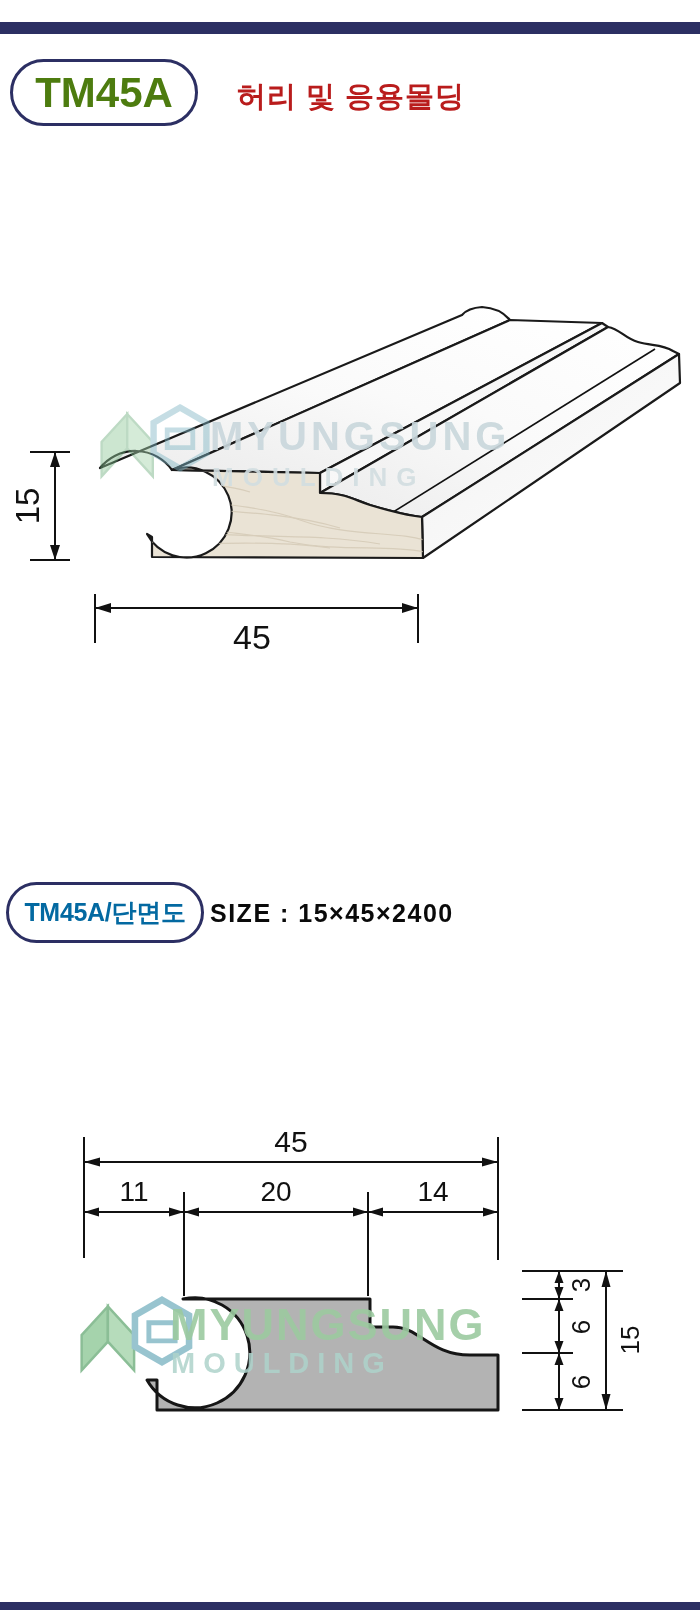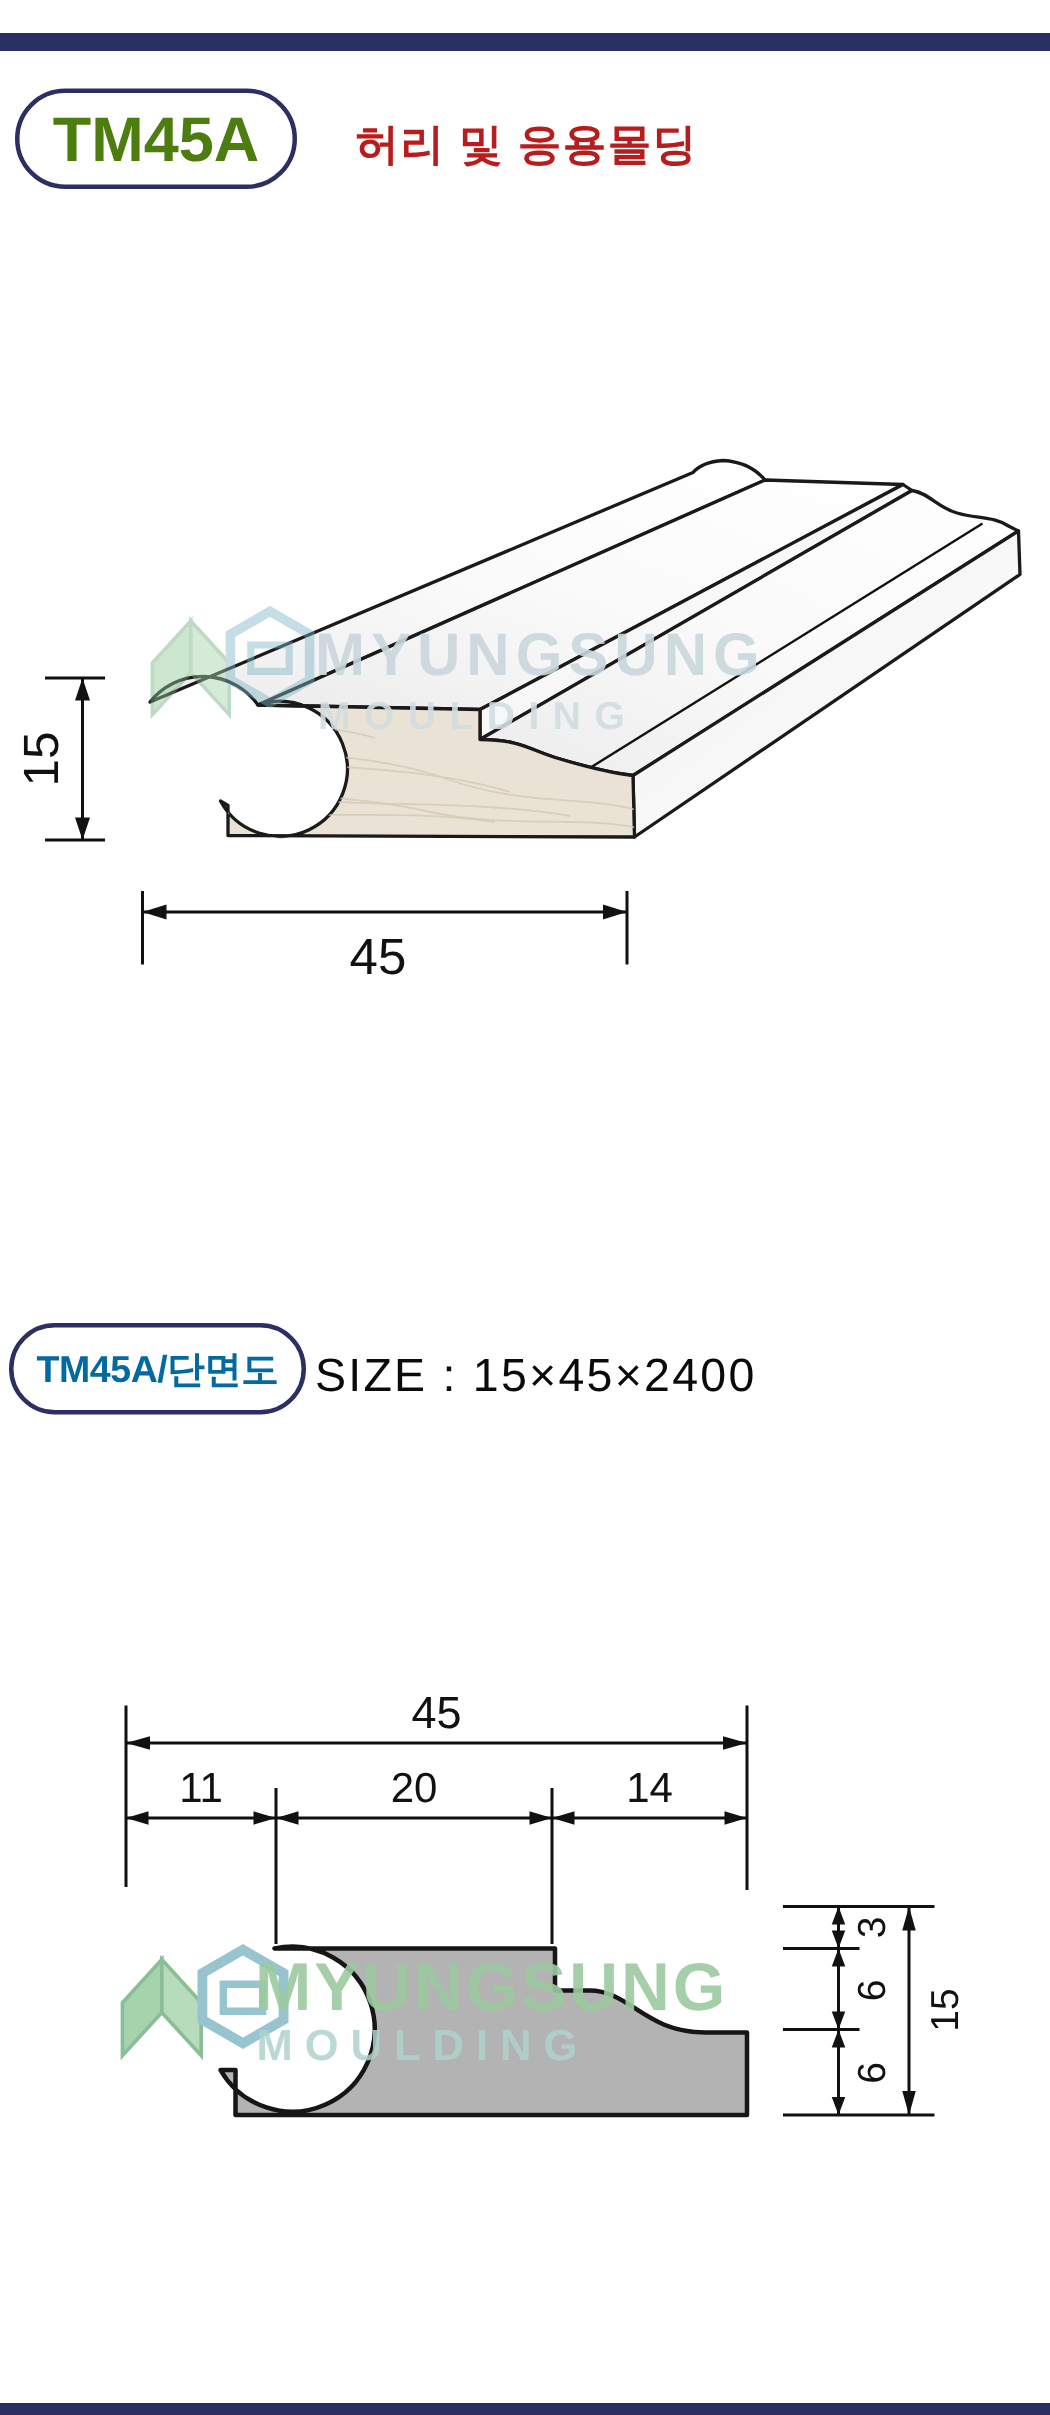--- a/index.html
+++ b/index.html
@@ -8,21 +8,21 @@
   .accent-bar{position:absolute;left:0;width:700px;background:#2c2f63;}
   .bar-top{top:22px;height:12px;}
   .bar-bottom{top:1602px;height:8px;}
   .pill{position:absolute;border:3.5px solid #2c2f63;border-radius:40px;
         display:flex;align-items:center;justify-content:center;background:#fff;box-sizing:border-box;}
   .pill1{left:10px;top:59px;width:188px;height:67px;}
   .pill1 .code{font-size:42px;font-weight:bold;color:#4d7c0f;letter-spacing:0px;}
   .pill2{left:6px;top:882px;width:198px;height:61px;border-radius:32px;}
   .pill2 .code{font-size:25px;font-weight:bold;color:#0369a1;letter-spacing:-0.3px;}
   .kr-title{position:absolute;left:216px;top:77px;font-size:29px;font-weight:bold;color:#b91c1c;letter-spacing:1px;margin-left:21px;}
-  .size-row{position:absolute;left:210px;top:899px;font-size:31px;font-weight:normal;color:#0a0a0a;letter-spacing:1.5px;}
+  .size-row{position:absolute;left:210px;top:899px;font-size:25px;font-weight:bold;color:#0a0a0a;letter-spacing:1.5px;}
   svg{position:absolute;left:0;}
   #drawing1{top:280px;}
   #drawing2{top:1100px;}
   .dim-line{stroke:#111;stroke-width:2;fill:none;}
   .dim-thin{stroke:#111;stroke-width:1.6;fill:none;}
   .arrow{fill:#111;stroke:none;}
   .dim-text{fill:#111;font-family:"Liberation Sans",sans-serif;}
   .outline{stroke:#1a1a1a;stroke-width:2.2;stroke-linejoin:round;}
 </style>
 </head>

